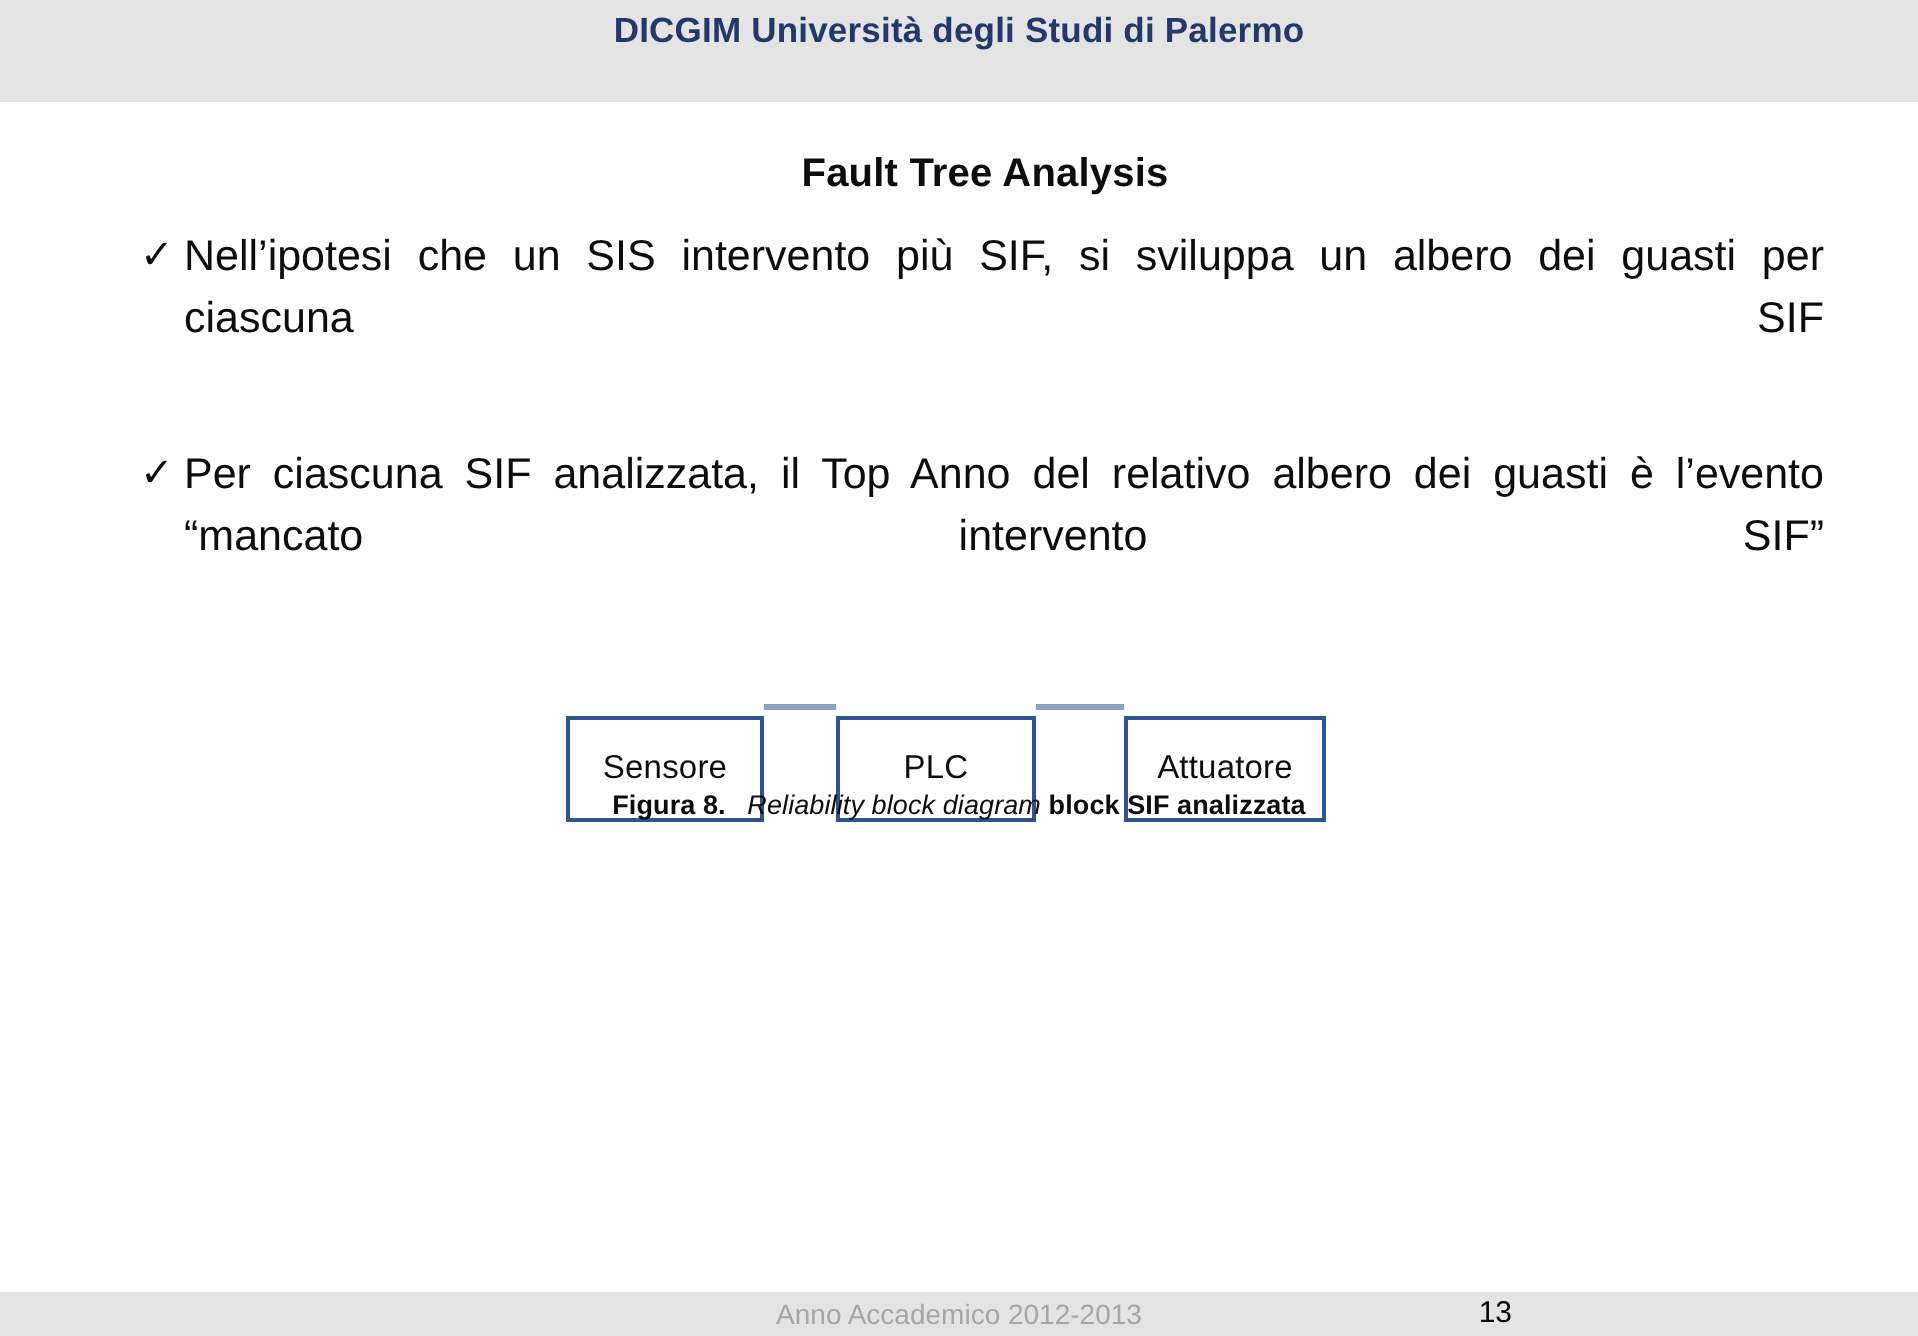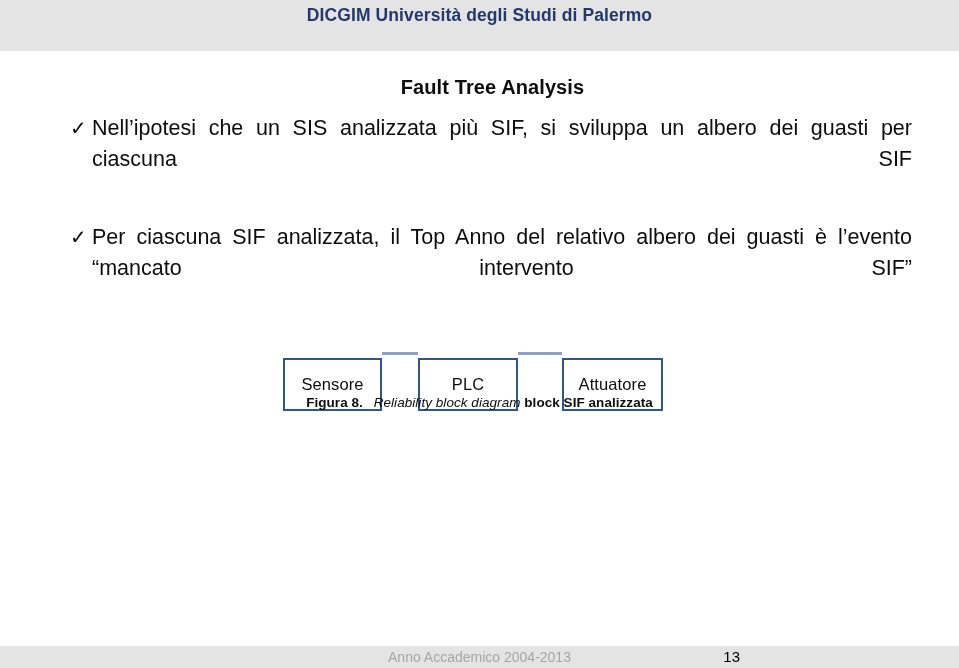--- a/index.html
+++ b/index.html
@@ -15,20 +15,21 @@
     overflow: hidden;
     position: relative;
   }
 
   .slide {
     position: absolute;
     top: 0; left: 0;
     width: 766px;
     height: 668px;
     background: #ffffff;
+    padding-left: 16px;
   }
 
   
   .header-band {
     position: absolute;
     top: 0; left: 0;
     width: 959px;
     height: 51px;
     background: #e4e4e4;
   }
@@ -186,21 +187,21 @@
 
   <div class="header-band"></div>
   <div class="header-title">DICGIM Università degli Studi di Palermo</div>
 
   <div class="slide-title">Fault Tree Analysis</div>
 
   <div class="body-block">
 
     <div class="bullet-row bullet-1">
       <span class="check">✓</span>
-      <span class="btext">Nell’ipotesi che un SIS analizzata più SIF, si sviluppa un albero dei guasti per ciascuna SIF</span>
+      <span class="btext">Nell’ipotesi che un SIS intervento più SIF, si sviluppa un albero dei guasti per ciascuna SIF</span>
     </div>
 
     <div class="bullet-row bullet-2">
       <span class="check">✓</span>
       <span class="btext">Per ciascuna SIF analizzata, il Top Anno del relativo albero dei guasti è l’evento “mancato intervento SIF”</span>
     </div>
 
   </div>
 
   <div class="rbd">
@@ -220,16 +221,16 @@
     </div>
   </div>
 
   <div class="caption">
     <span>Figura 8.</span>
     <span class="ital">Reliability block diagram</span>
     <span>block SIF analizzata</span>
   </div>
 
   <div class="footer-band"></div>
-  <div class="footer-text">Anno Accademico 2004-2013</div>
+  <div class="footer-text">Anno Accademico 2012-2013</div>
   <div class="footer-page">13</div>
 
 </div>
 
 </body></html>

